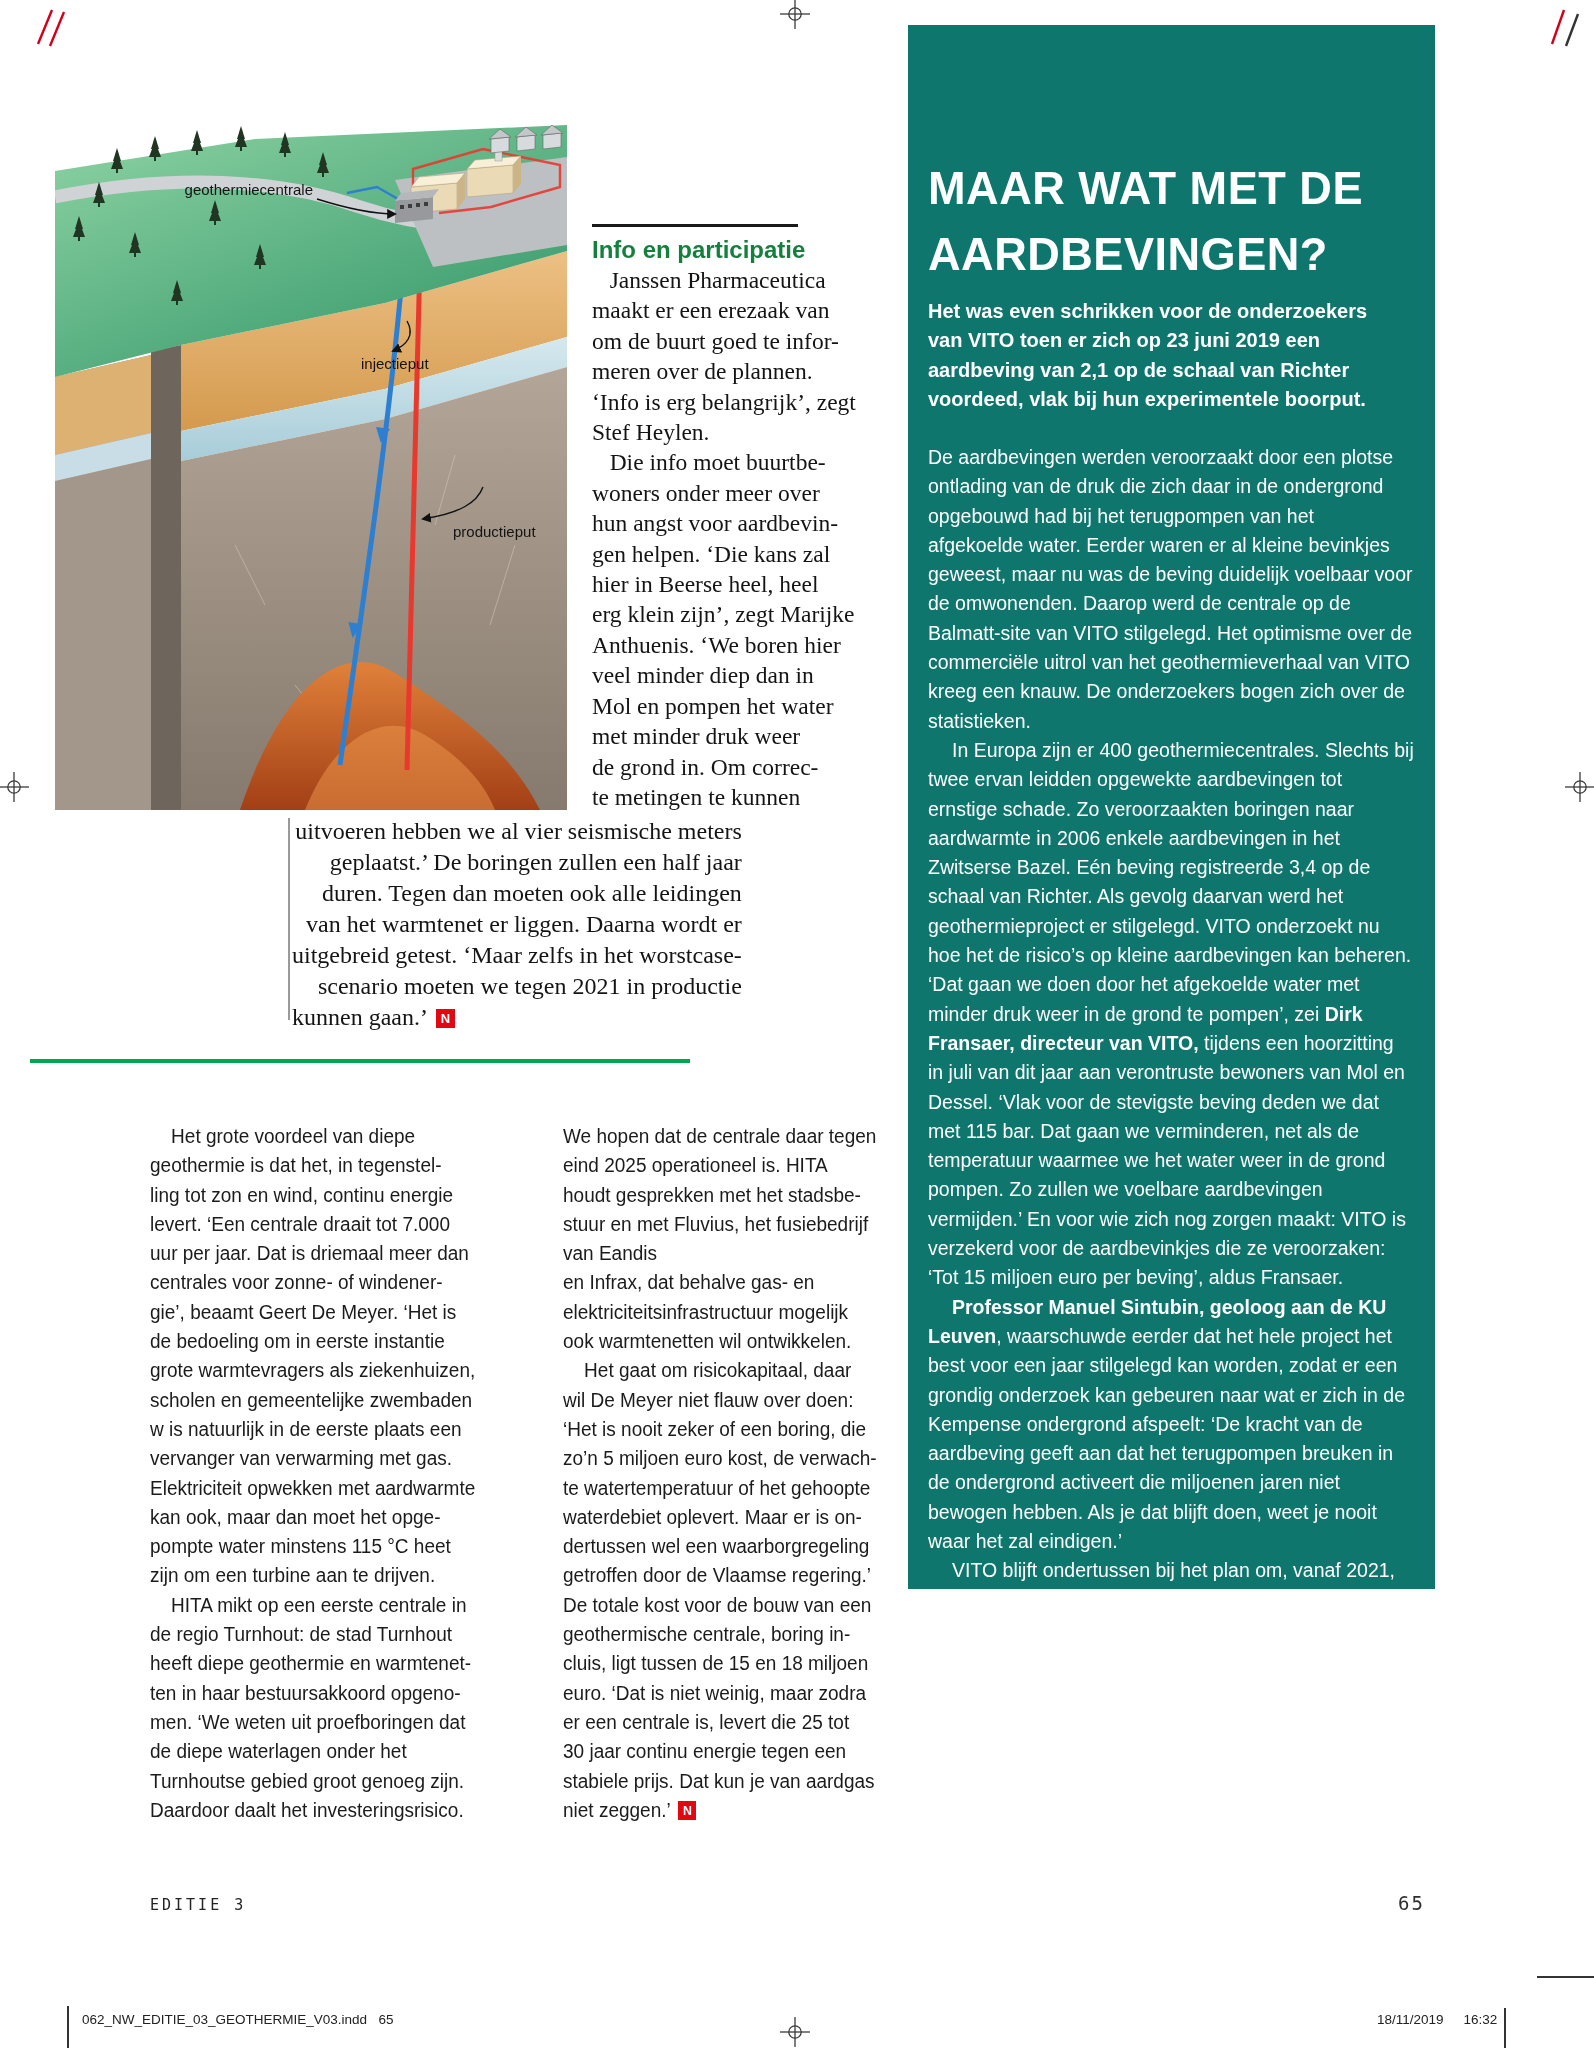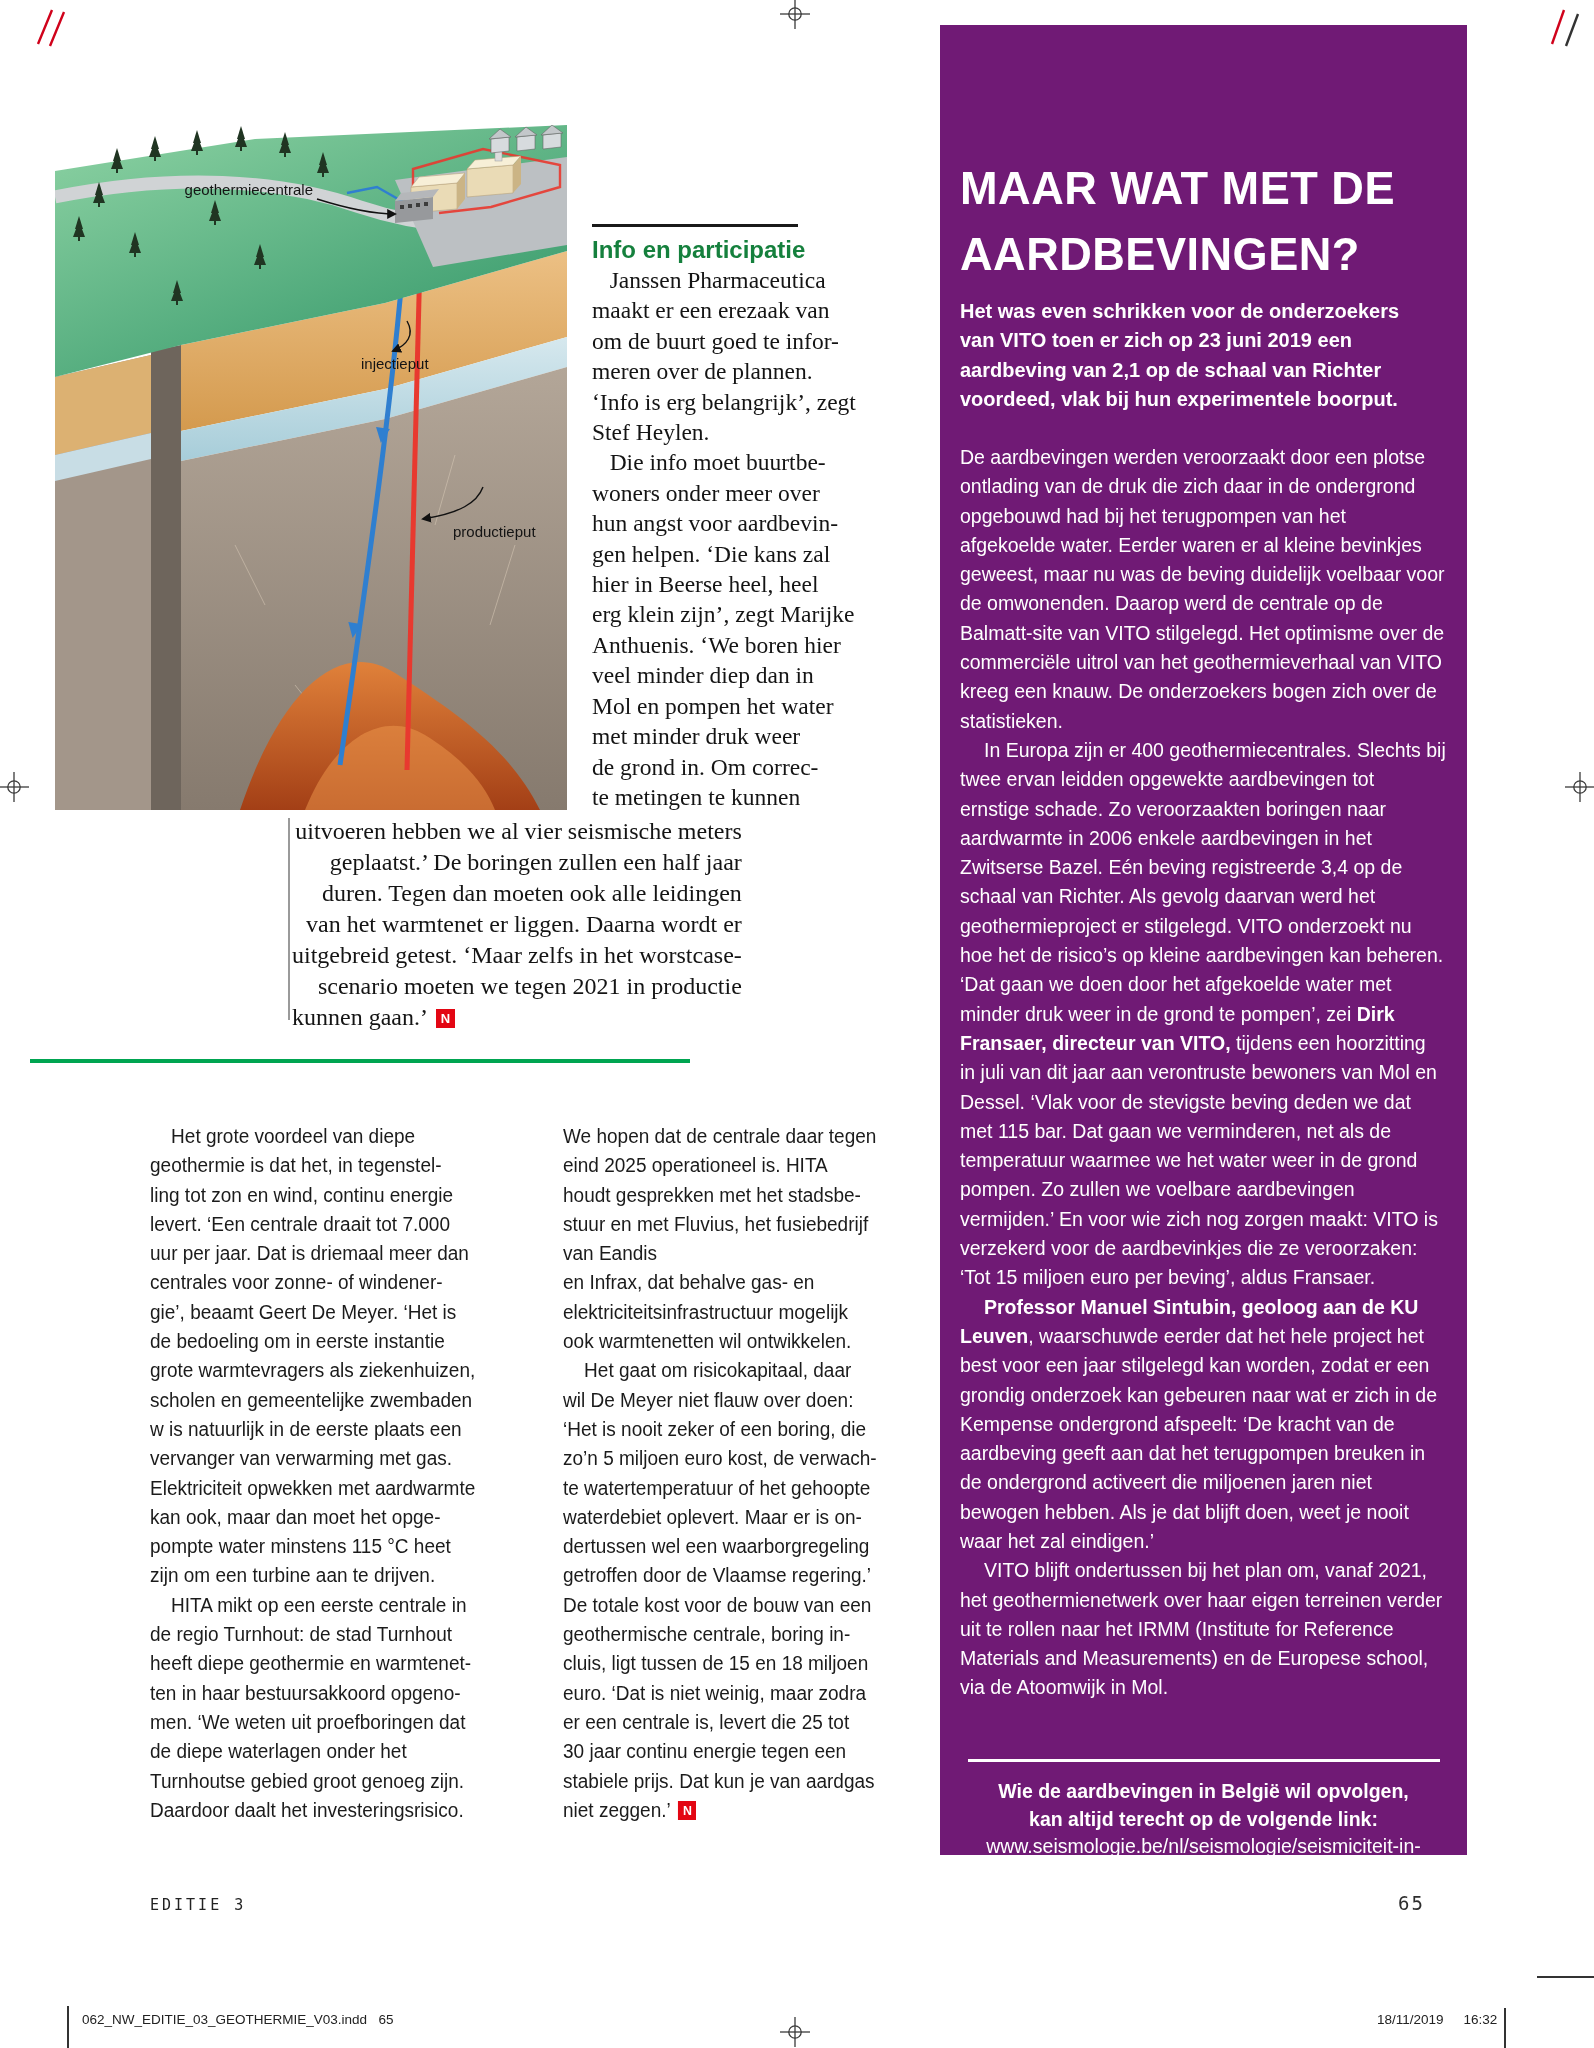--- a/index.html
+++ b/index.html
@@ -38,21 +38,21 @@
        transform:scaleX(.95);transform-origin:0 0;}
   .col1{left:150px;top:1122px;}
   .col2{left:563px;top:1122px;}
   .col2-last{left:563px;top:1796px;}
 
   .nmark{display:inline-block;width:19px;height:19px;background:#E30613;color:#fff;
          font:700 13px/19px "Liberation Sans",sans-serif;text-align:center;margin-left:8px;
          transform:translateY(-2px);}
 
   
-  .panel{position:absolute;left:908px;top:25px;width:527px;height:1830px;background:#701a75;color:#fff;margin-left:32px;}
+  .panel{position:absolute;left:908px;top:25px;width:527px;height:1564px;background:#0f766e;color:#fff;}
   .panel .abs{position:absolute;}
   .ptitle{left:20px;top:130px;margin:0;font-size:47px;line-height:66px;font-weight:700;
           letter-spacing:.5px;transform:scaleX(.96);transform-origin:0 0;white-space:nowrap;}
   .pintro{left:20px;top:272px;width:468px;margin:0;font-size:20px;line-height:29.4px;font-weight:700;}
   .pbody{left:20px;top:418px;width:486px;font-size:19.5px;line-height:29.3px;}
   .pbody p{margin:0;}
   .pbody strong{font-weight:700;}
   .ind{text-indent:24px;}
   .pfoot{left:20px;top:1734px;width:487px;text-align:center;}
   .frule{width:472px;height:3px;background:#fff;margin:0 auto 16px;}

